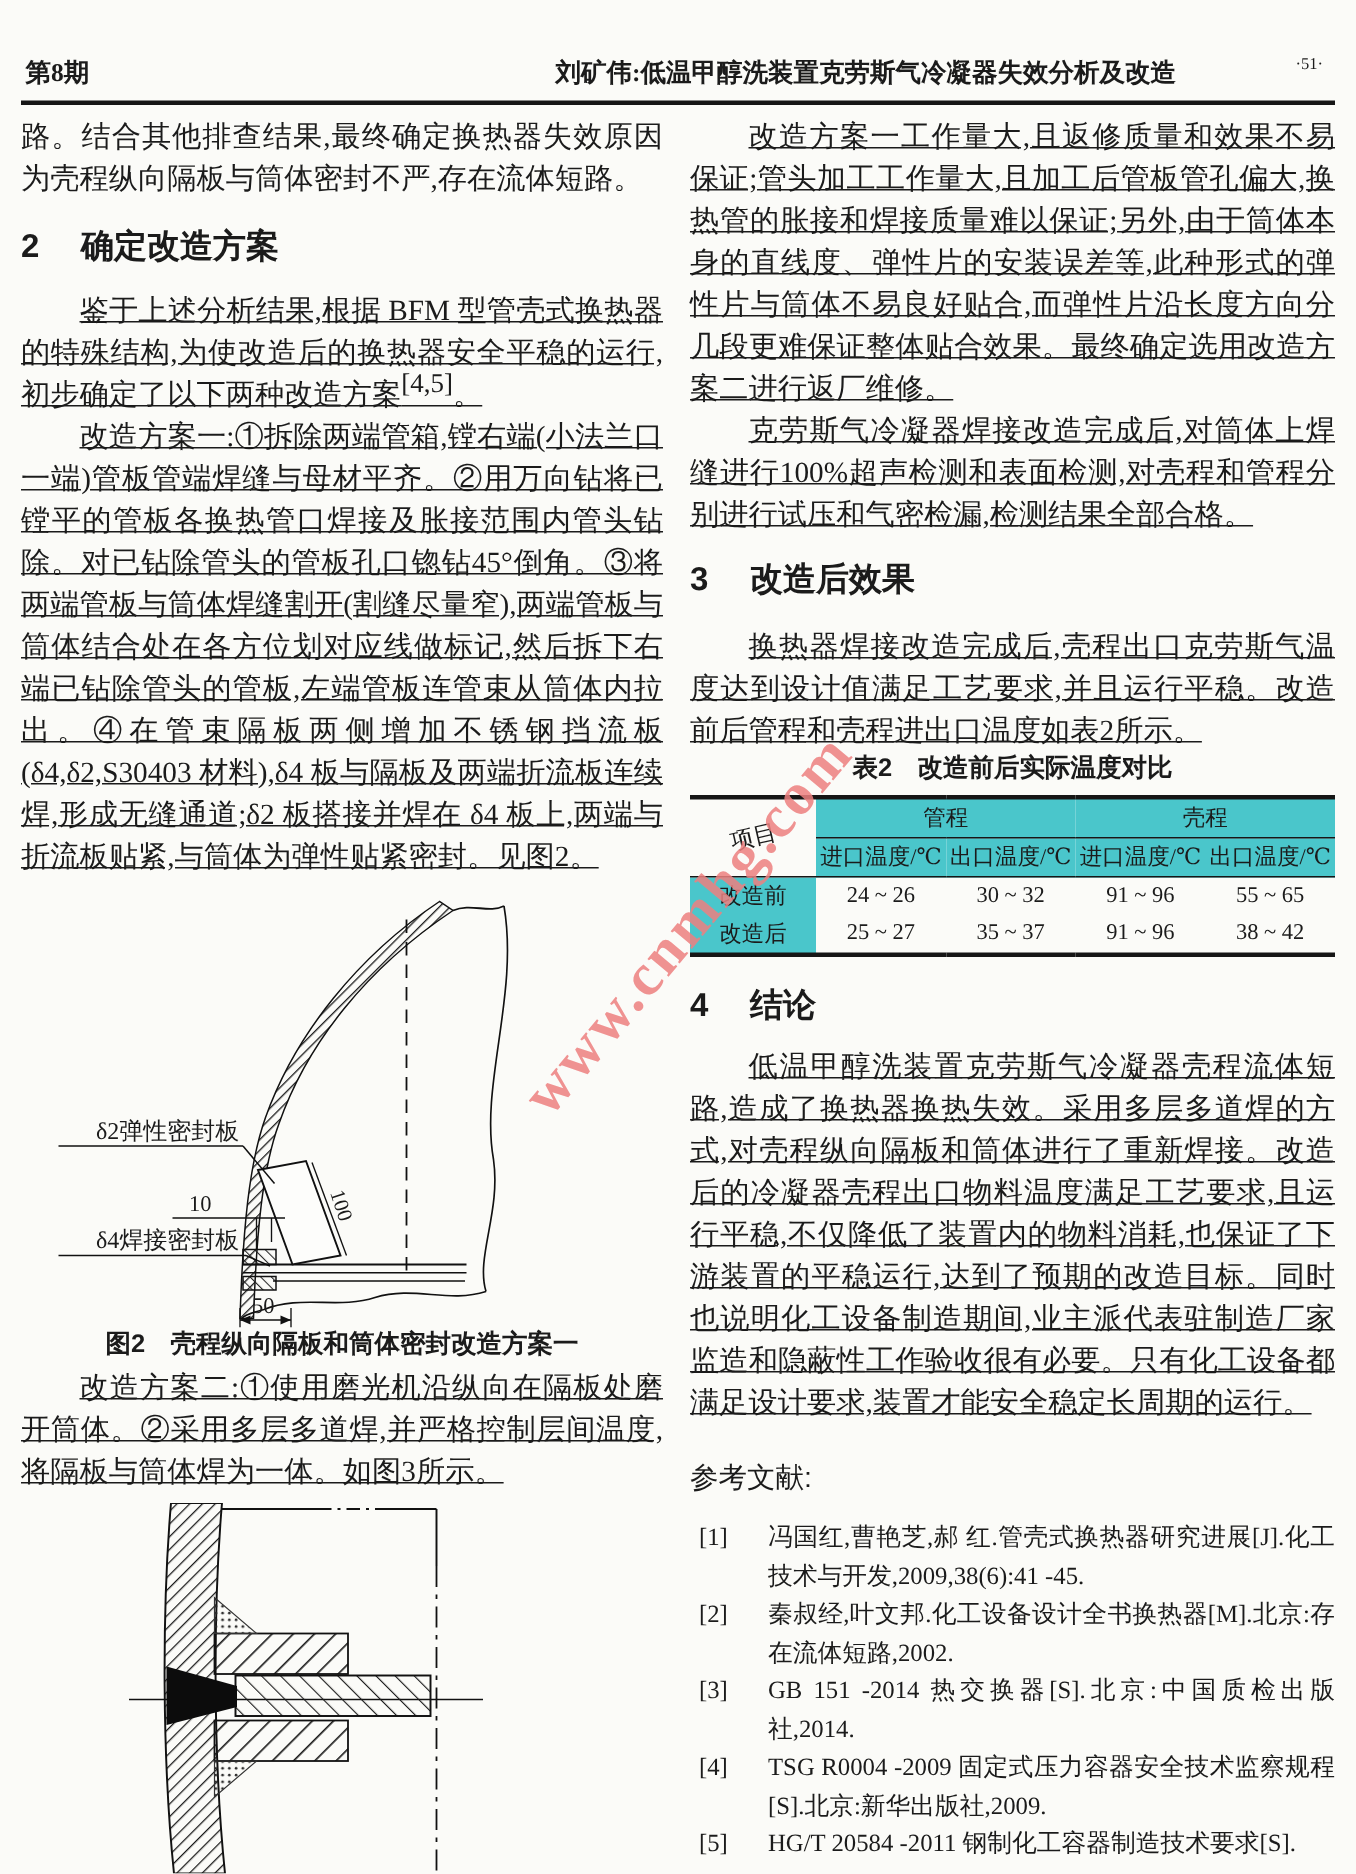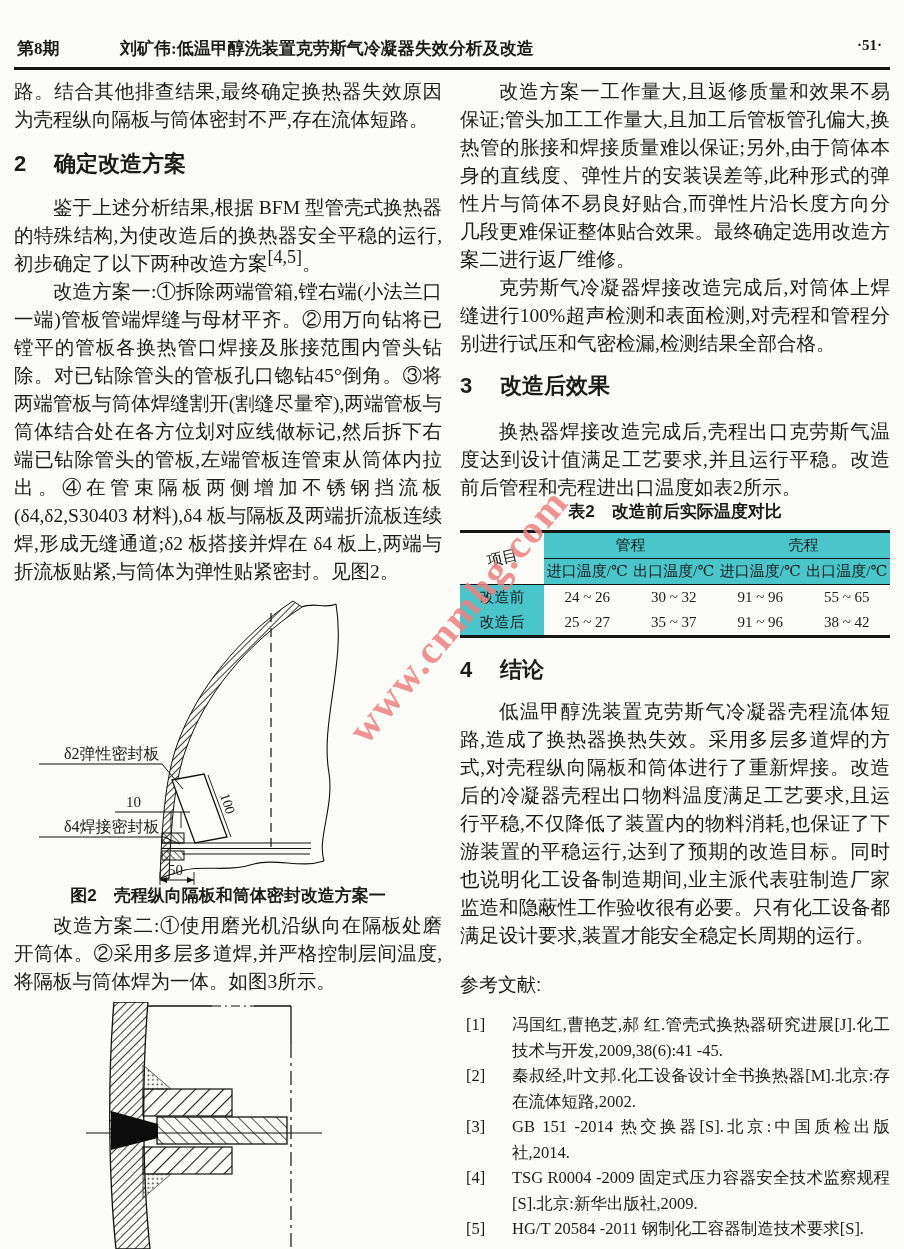--- a/index.html
+++ b/index.html
@@ -3,29 +3,29 @@
 <meta charset="utf-8">
 <style>
   html,body{margin:0;padding:0;}
   body{
     width:904px;height:1249px;position:relative;overflow:hidden;
     background:#fbfbf8;color:#1b1b1b;
     font-family:"Liberation Serif","DejaVu Serif",serif;
   }
   
   .hdr-issue{position:absolute;left:17px;top:37px;font-size:17px;font-weight:bold;}
-  .hdr-title{position:absolute;left:120px;right:120px;top:37px;text-align:left;font-size:17px;font-weight:bold;}
-  .hdr-page{position:absolute;right:22px;top:37px;font-size:15px;font-weight:bold;}
+  .hdr-title{position:absolute;left:120px;right:120px;top:37px;text-align:right;font-size:17px;font-weight:bold;}
+  .hdr-page{position:absolute;right:22px;top:37px;font-size:11px;font-weight:normal;}
   .hdr-rule{position:absolute;left:14px;right:14px;top:67px;height:3px;background:#161616;}
   
   .col{position:absolute;top:0;height:1076px;}
   #colL{left:14px;width:428px;}
   #colR{left:460px;width:430px;}
   .para{position:absolute;left:0;width:100%;font-size:19.5px;line-height:28px;text-align:justify;}
-  .ind{text-indent:2em;}
+  .ind{text-indent:2em;text-decoration:underline;}
   .para sup{font-size:18px;line-height:0;}
   .sect{position:absolute;left:0;font-family:Liberation Sans, sans-serif;font-weight:bold;font-size:22px;line-height:28px;}
   .sect .num{display:inline-block;min-width:40px;}
   .caption{position:absolute;left:0;width:100%;text-align:center;font-family:"Liberation Sans","DejaVu Sans",sans-serif;font-weight:bold;font-size:17px;}
   .figwrap{position:absolute;}
   
   .tablewrap{position:absolute;left:0;width:100%;}
   .tbl-title{text-align:center;font-family:"Liberation Sans","DejaVu Sans",sans-serif;font-weight:bold;font-size:17px;margin-bottom:7px;}
   table.t2{width:100%;border-collapse:collapse;font-size:15px;
     border-top:3px solid #161616;border-bottom:3px solid #161616;}

